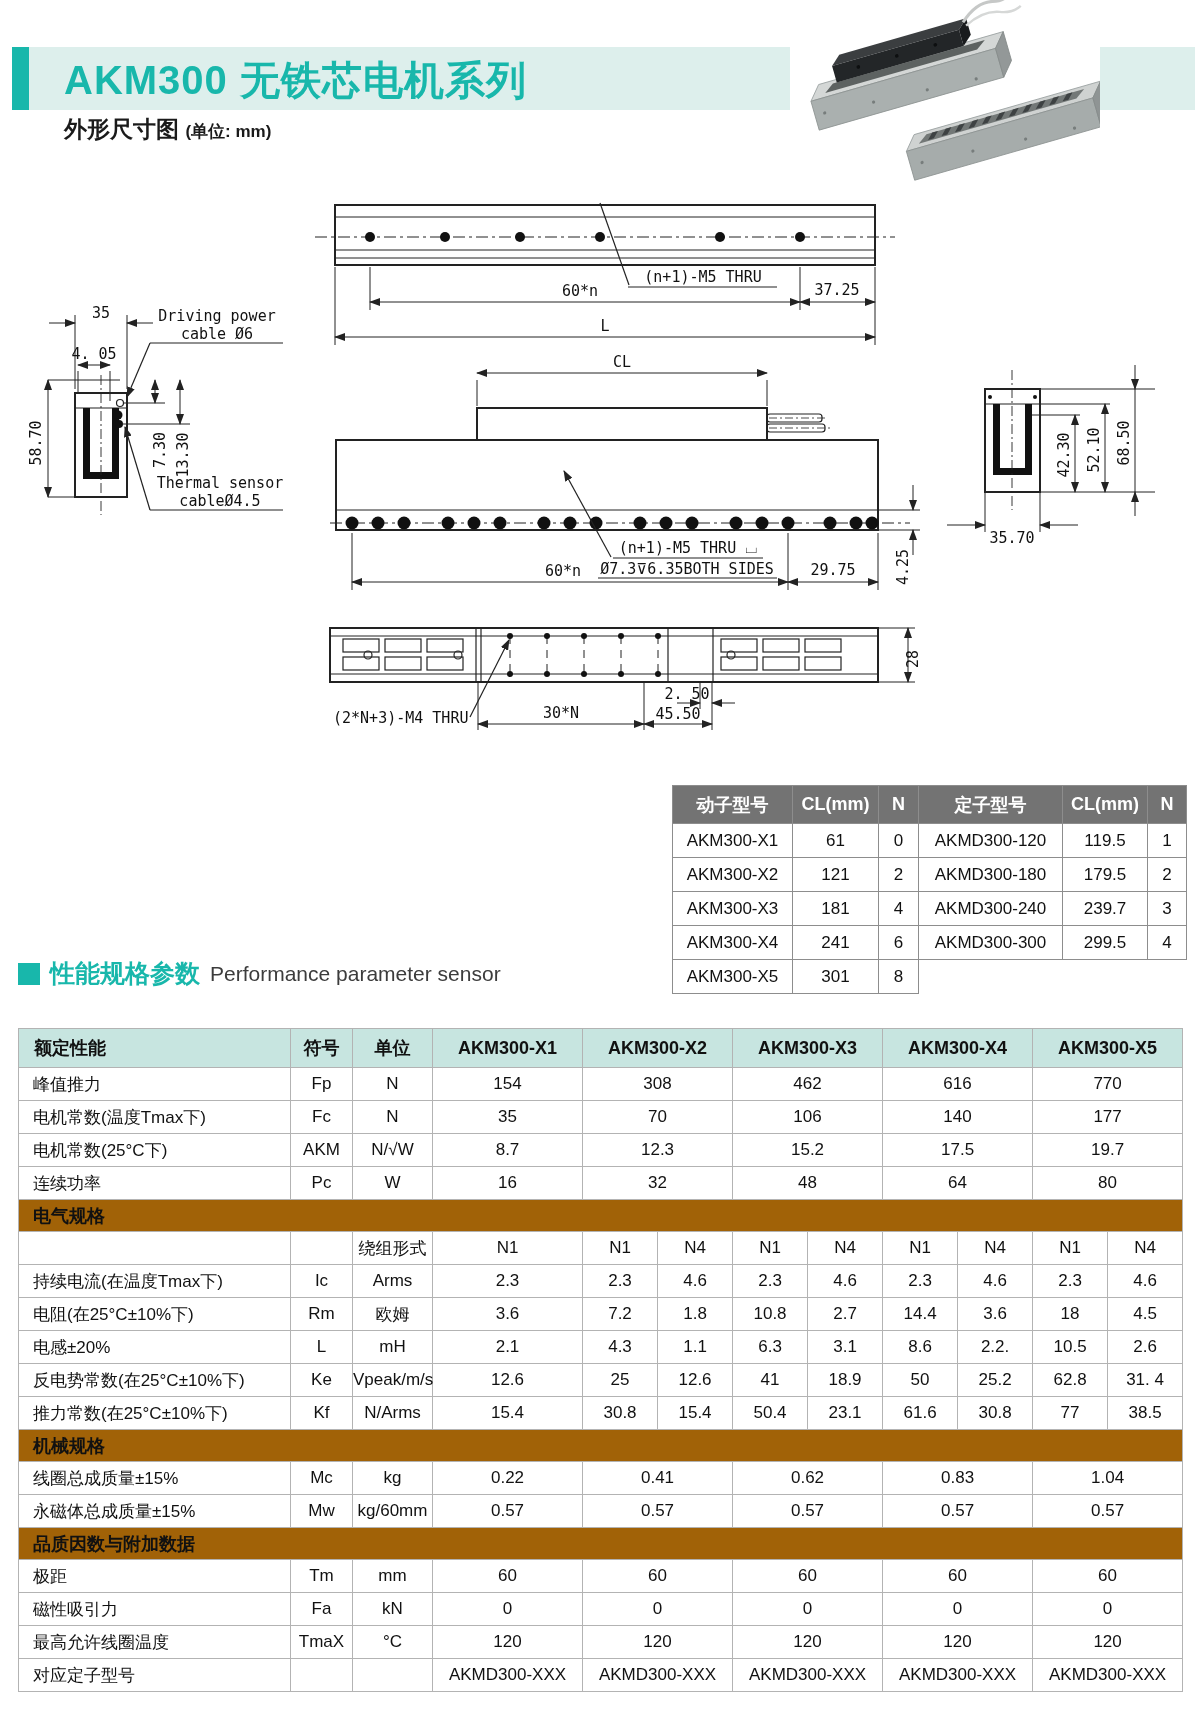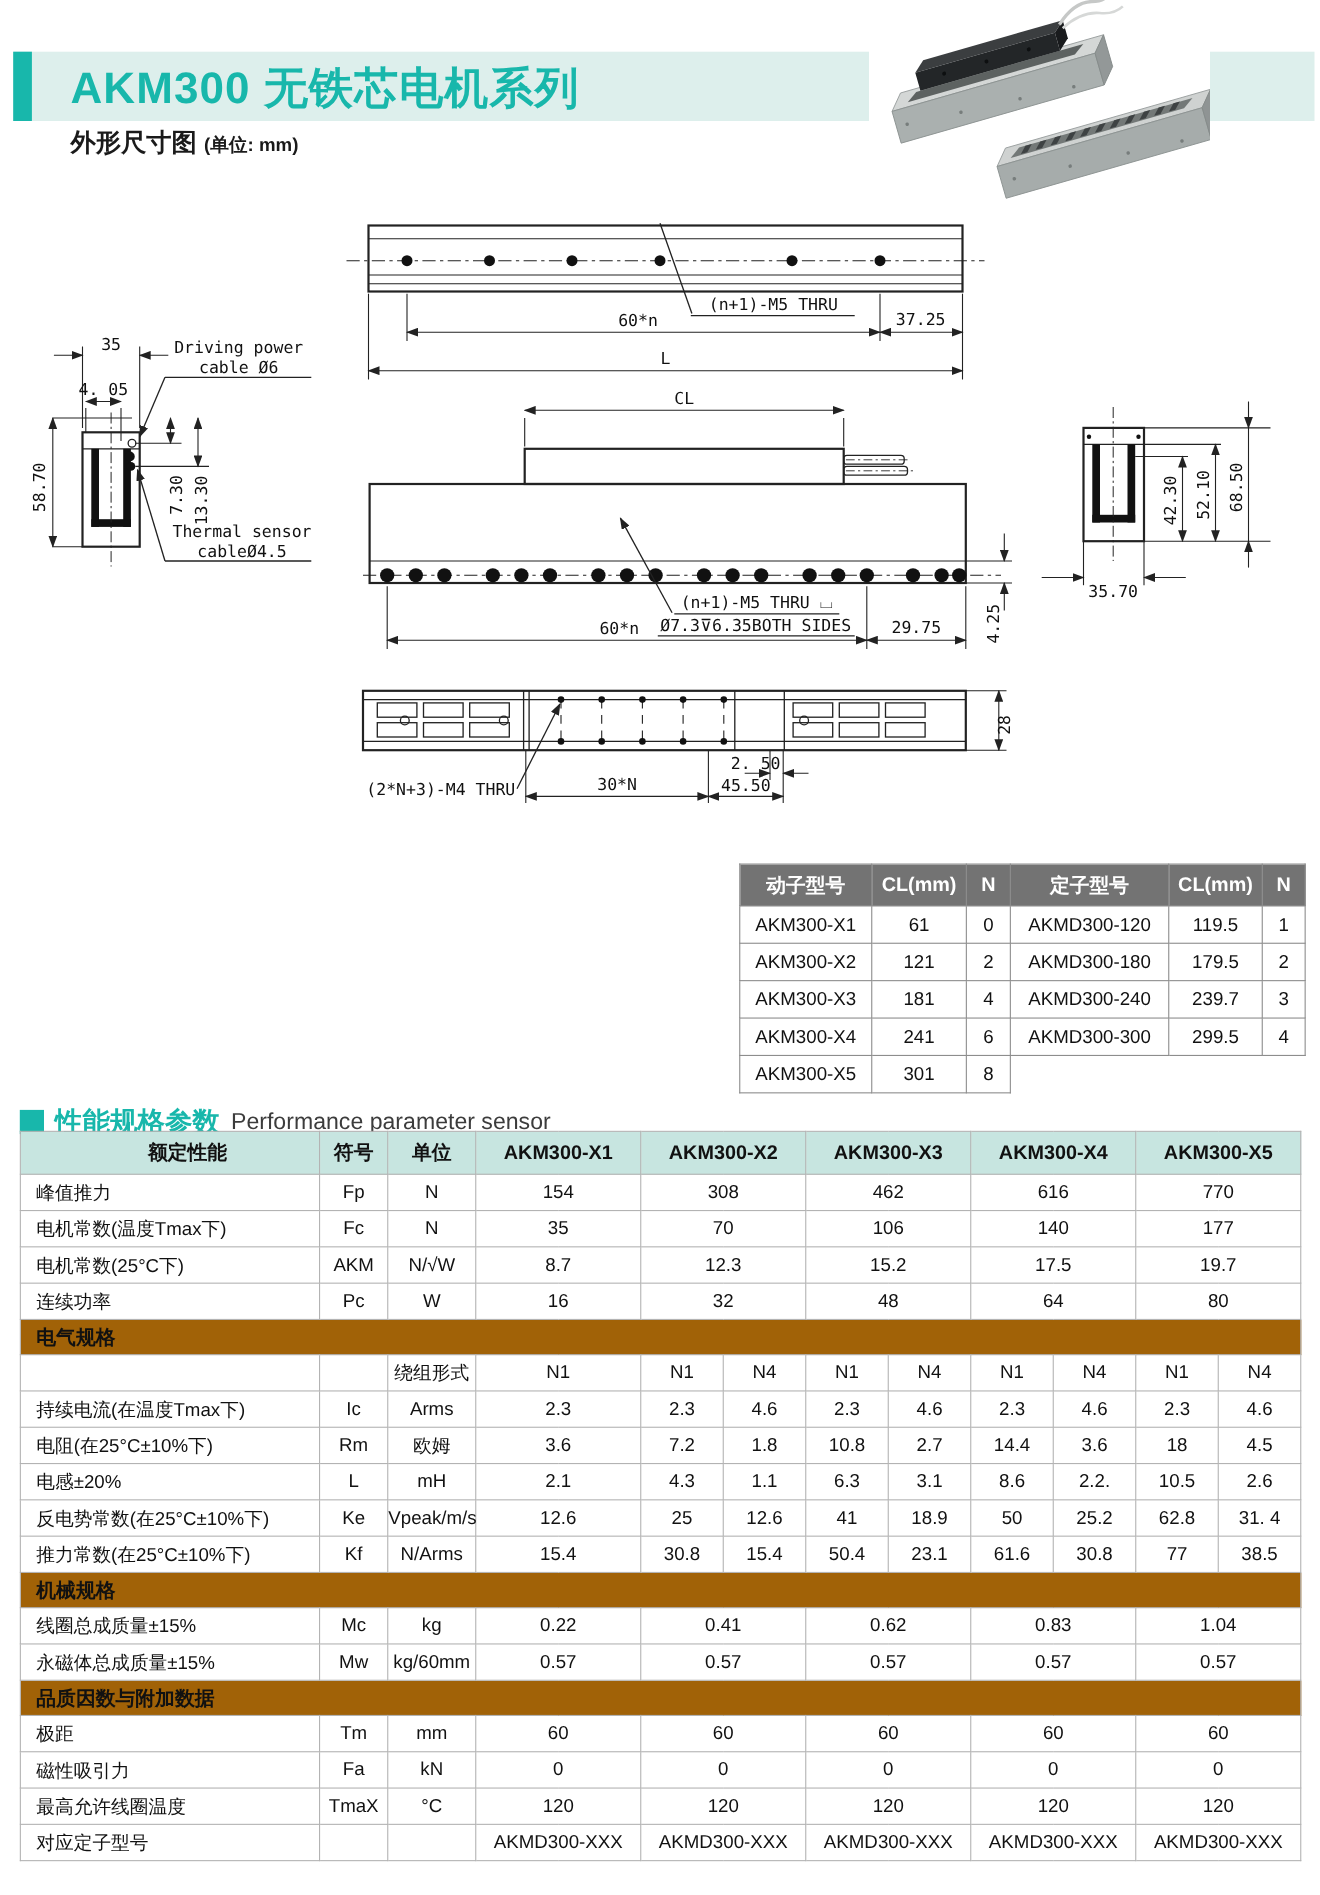--- a/index.html
+++ b/index.html
@@ -14,28 +14,28 @@
   .photo{position:absolute;left:790px;top:0px;}
   
   .drawing{position:absolute;left:15px;top:175px;}
   .drawing text{font-family:"DejaVu Sans Mono","Liberation Mono",monospace;font-size:15px;fill:#111;}
   
   .model{position:absolute;left:672px;top:785px;border-collapse:collapse;table-layout:fixed;width:514px;}
   .model th{background:#737373;color:#fff;font-size:18px;font-weight:bold;height:37px;border:1px solid #8d8d8d;padding:0;}
   .model td{background:#fff;font-size:17px;text-align:center;height:33px;border:1px solid #8d8d8d;padding:0;}
   .model td.blank{border:none;}
   
-  .sec-head{position:absolute;left:18px;top:1003px;display:flex;align-items:center;text-align:right;}
+  .sec-head{position:absolute;left:18px;top:957px;display:flex;align-items:center;text-align:right;}
   .sec-sq{width:22px;height:22px;background:#18b7ab;margin-right:10px;}
   .sec-cn{font-size:25px;font-weight:bold;color:#18b7ab;margin-right:10px;}
   .sec-en{font-size:21px;color:#3c3c3c;}
   
   .perf{position:absolute;left:18px;top:1028px;border-collapse:collapse;table-layout:fixed;width:1164px;}
   .perf th{background:#c7e5e0;font-size:18px;font-weight:bold;height:38px;border:1px solid #b3b3b3;padding:0;}
-  .perf th.pname{text-align:center;padding-left:32px;}
+  .perf th.pname{text-align:left;padding-left:15px;}
   .perf td{background:#fff;font-size:17px;text-align:center;height:32px;border:1px solid #b3b3b3;padding:0;}
   .perf td.pname{text-align:left;padding-left:14px;margin-top:41px;}
   .perf td.sect{background:#a16207;font-weight:bold;font-size:18px;text-align:left;padding-left:14px;height:31px;}
 </style>
 </head>
 <body>
 
 <div class="page">
 
   <div class="band"></div>

